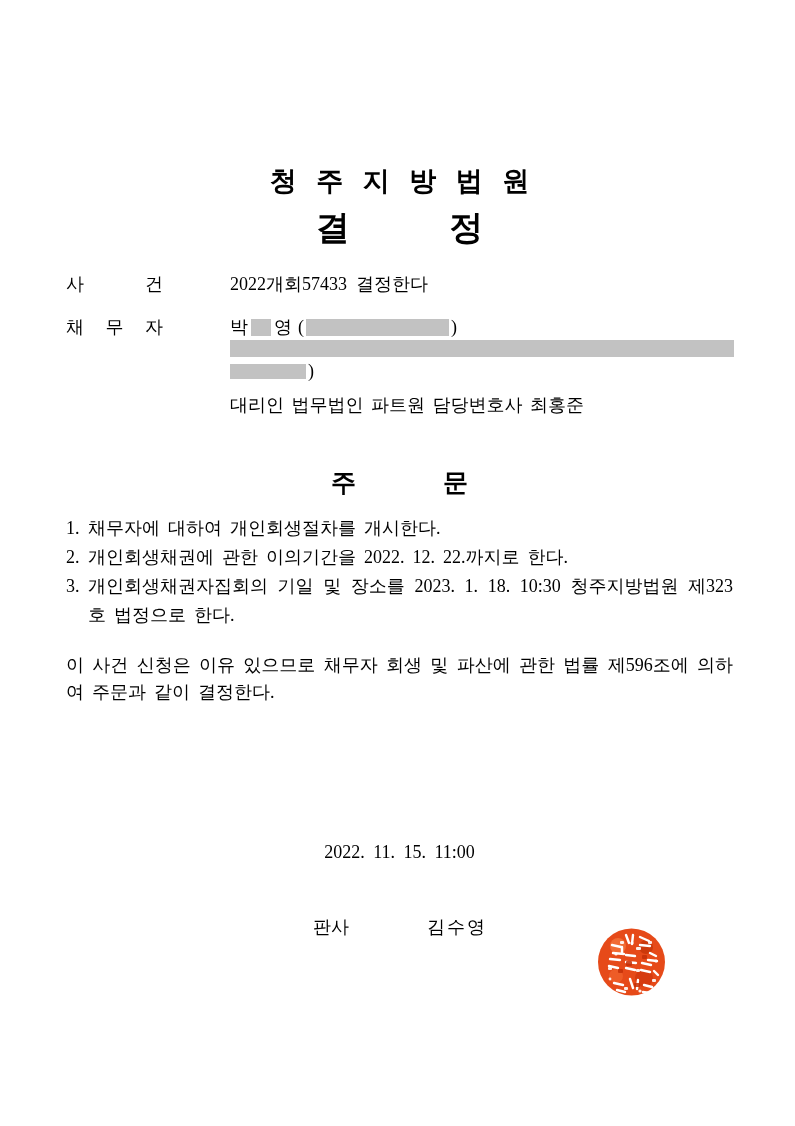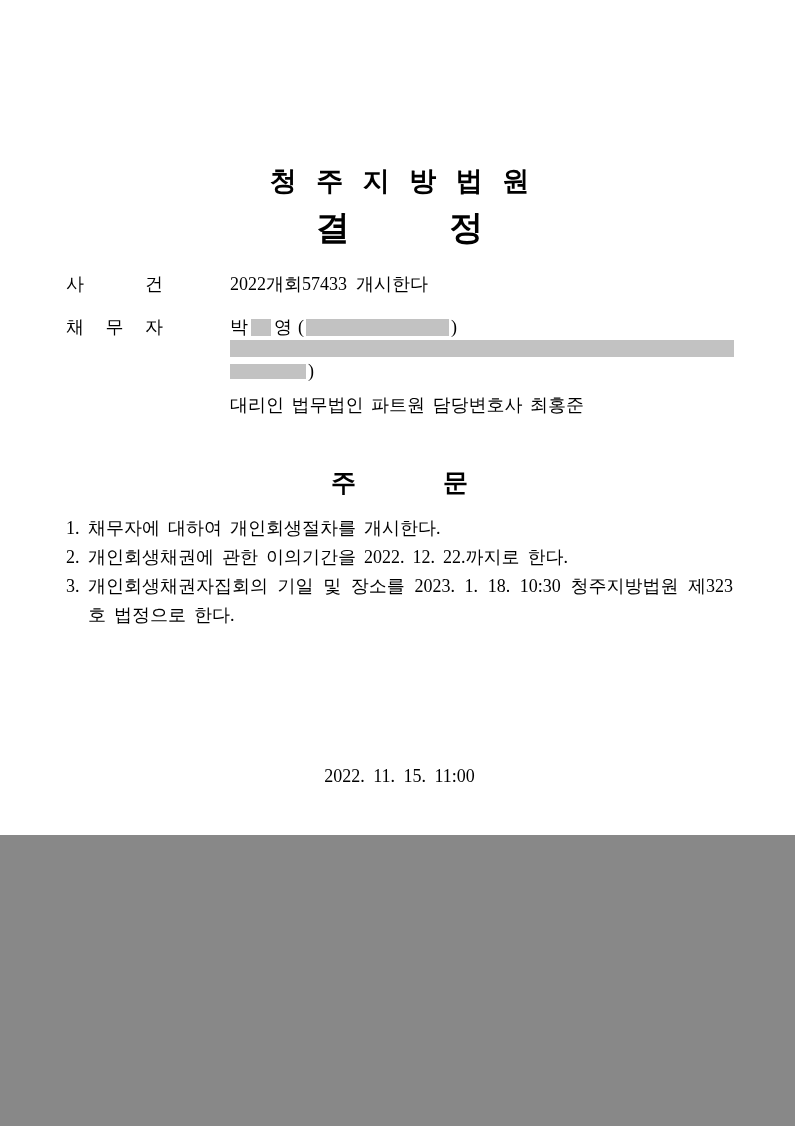--- a/index.html
+++ b/index.html
@@ -1,19 +1,19 @@
 <!DOCTYPE html>
 <html><head>
 <meta charset="utf-8">
 <style>
   html, body { margin: 0; padding: 0; background: #888; }
   .page {
     position: relative;
     width: 795px;
-    height: 835px;
+    height: 1126px;
     margin: 0 auto;
     background: #ffffff;
     color: #000;
     font-family: "Liberation Serif", "DejaVu Serif", serif;
     font-size: 18px;
     overflow: hidden;
     box-sizing: border-box;
   }
   .content { padding: 0 62px 0 66px; }
 
@@ -78,21 +78,21 @@
     <div class="hd court-name">청 주 지 방 법 원</div>
     <div class="hd doc-title">결 정</div>
 
     <div class="info-row">
       <div class="row-label-cell">
         <span class="spread-label">
           <span>사</span>
           <span>건</span>
         </span>
       </div>
-      <div class="row-value pre">2022개회57433  개시한다</div>
+      <div class="row-value pre">2022개회57433  결정한다</div>
     </div>
 
     <div class="info-row debtor-row">
       <div class="row-label-cell">
         <span class="spread-label">
           <span>채</span>
           <span>무</span>
           <span>자</span>
         </span>
       </div>
@@ -123,20 +123,21 @@
       <div class="order-item">
         <span class="order-no">2.</span>
         <span class="order-text">개인회생채권에 관한 이의기간을 2022. 12. 22.까지로 한다.</span>
       </div>
       <div class="order-item">
         <span class="order-no">3.</span>
         <span class="order-text">개인회생채권자집회의 기일 및 장소를 2023. 1. 18. 10:30 청주지방법원 제323호 법정으로 한다.</span>
       </div>
     </div>
 
+    <div class="reason-text">이 사건 신청은 이유 있으므로 채무자 회생 및 파산에 관한 법률 제596조에 의하여 주문과 같이 결정한다.</div>
 
     <div class="datetime">2022. 11. 15. 11:00</div>
     <div class="judge-row">
       <span>판사</span>
       <span class="judge-name">김수영</span>
     </div>
   </div>
 
   <svg class="seal" viewBox="0 0 72 82" xmlns="http://www.w3.org/2000/svg" aria-hidden="true">
     <circle cx="35.5" cy="41" r="33.5" fill="#e64a19"></circle>

